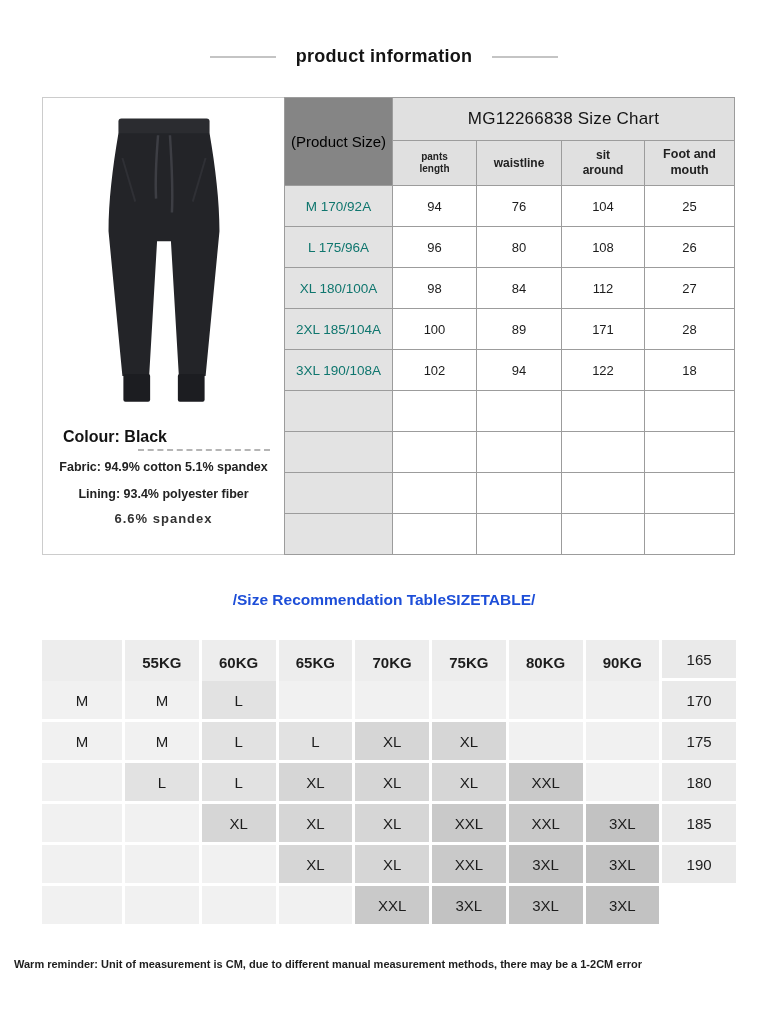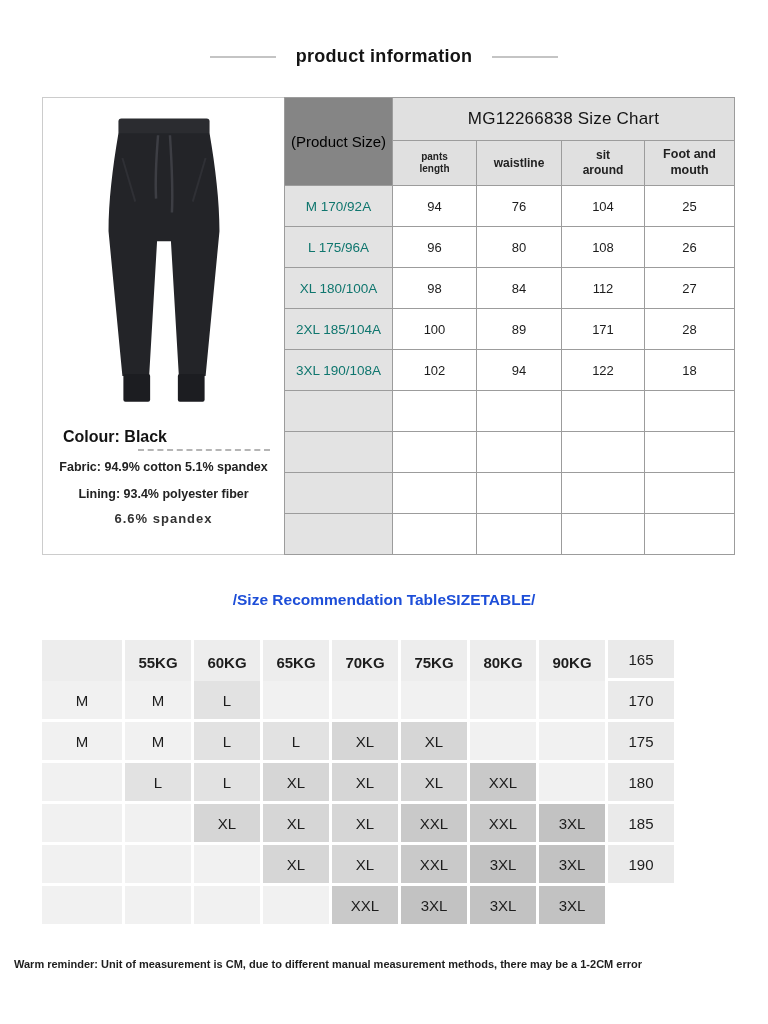--- a/index.html
+++ b/index.html
@@ -61,21 +61,21 @@
   tr.data-row{ height:41px; }
   tr.data-row th{ background:var(--c-label); font-size:13.5px; font-weight:400; color:#0f766e; }
   tr.data-row td{ background:#fff; font-size:13px; color:#1c1c1c; }
 
   
   .rec-title{
     position:absolute; top:591px; left:0; width:768px; text-align:center;
     font-size:15.5px; font-weight:700; color:#1d4ed8;
   }
   .rec-table{
-    position:absolute; left:42px; top:640px; width:632px;
+    position:absolute; left:42px; top:640px; width:694px;
     display:grid; grid-template-columns:80px repeat(8, 1fr);
     grid-auto-rows:38px; gap:3px; background:#fff;
   }
   .rec-table > div{
     display:flex; align-items:center; justify-content:center;
     font-size:15px; color:#1d1d1d;
   }
   .rt-h{ background:var(--c-rt-header); height:44px; font-weight:600; font-size:15px; }
   .rt-label{ background:var(--c-rt-label); font-weight:400; }
   .sz-empty{ background:var(--c-empty); }

